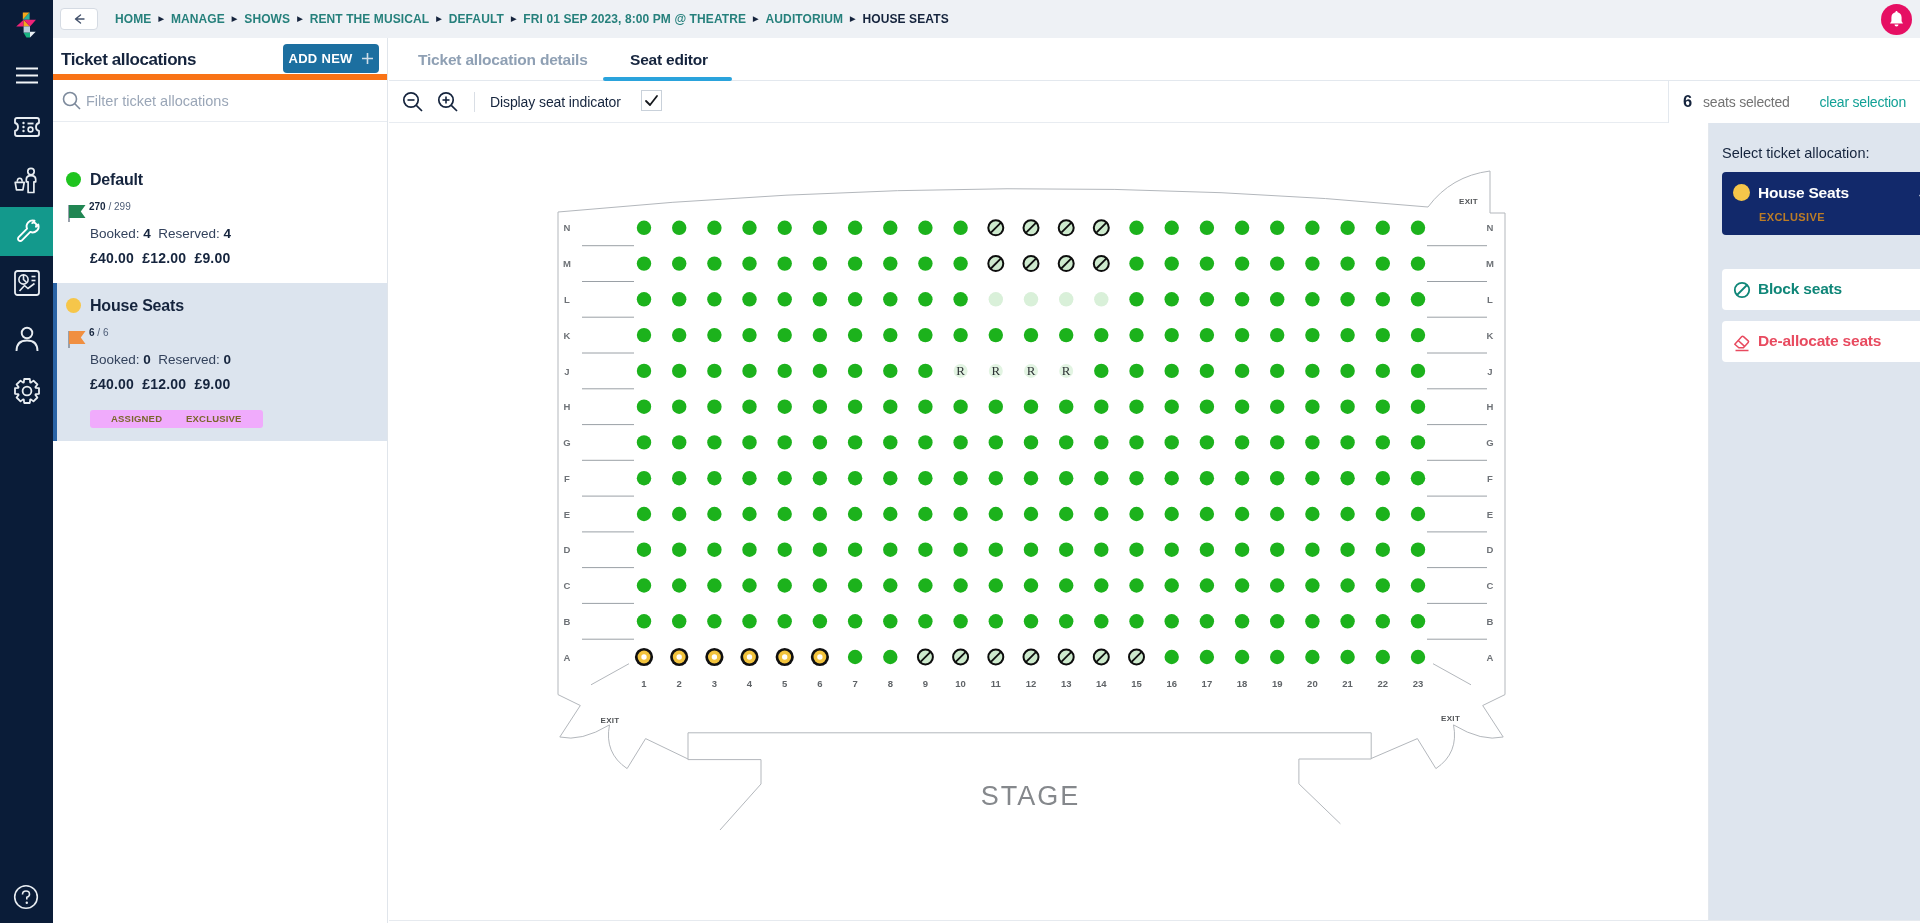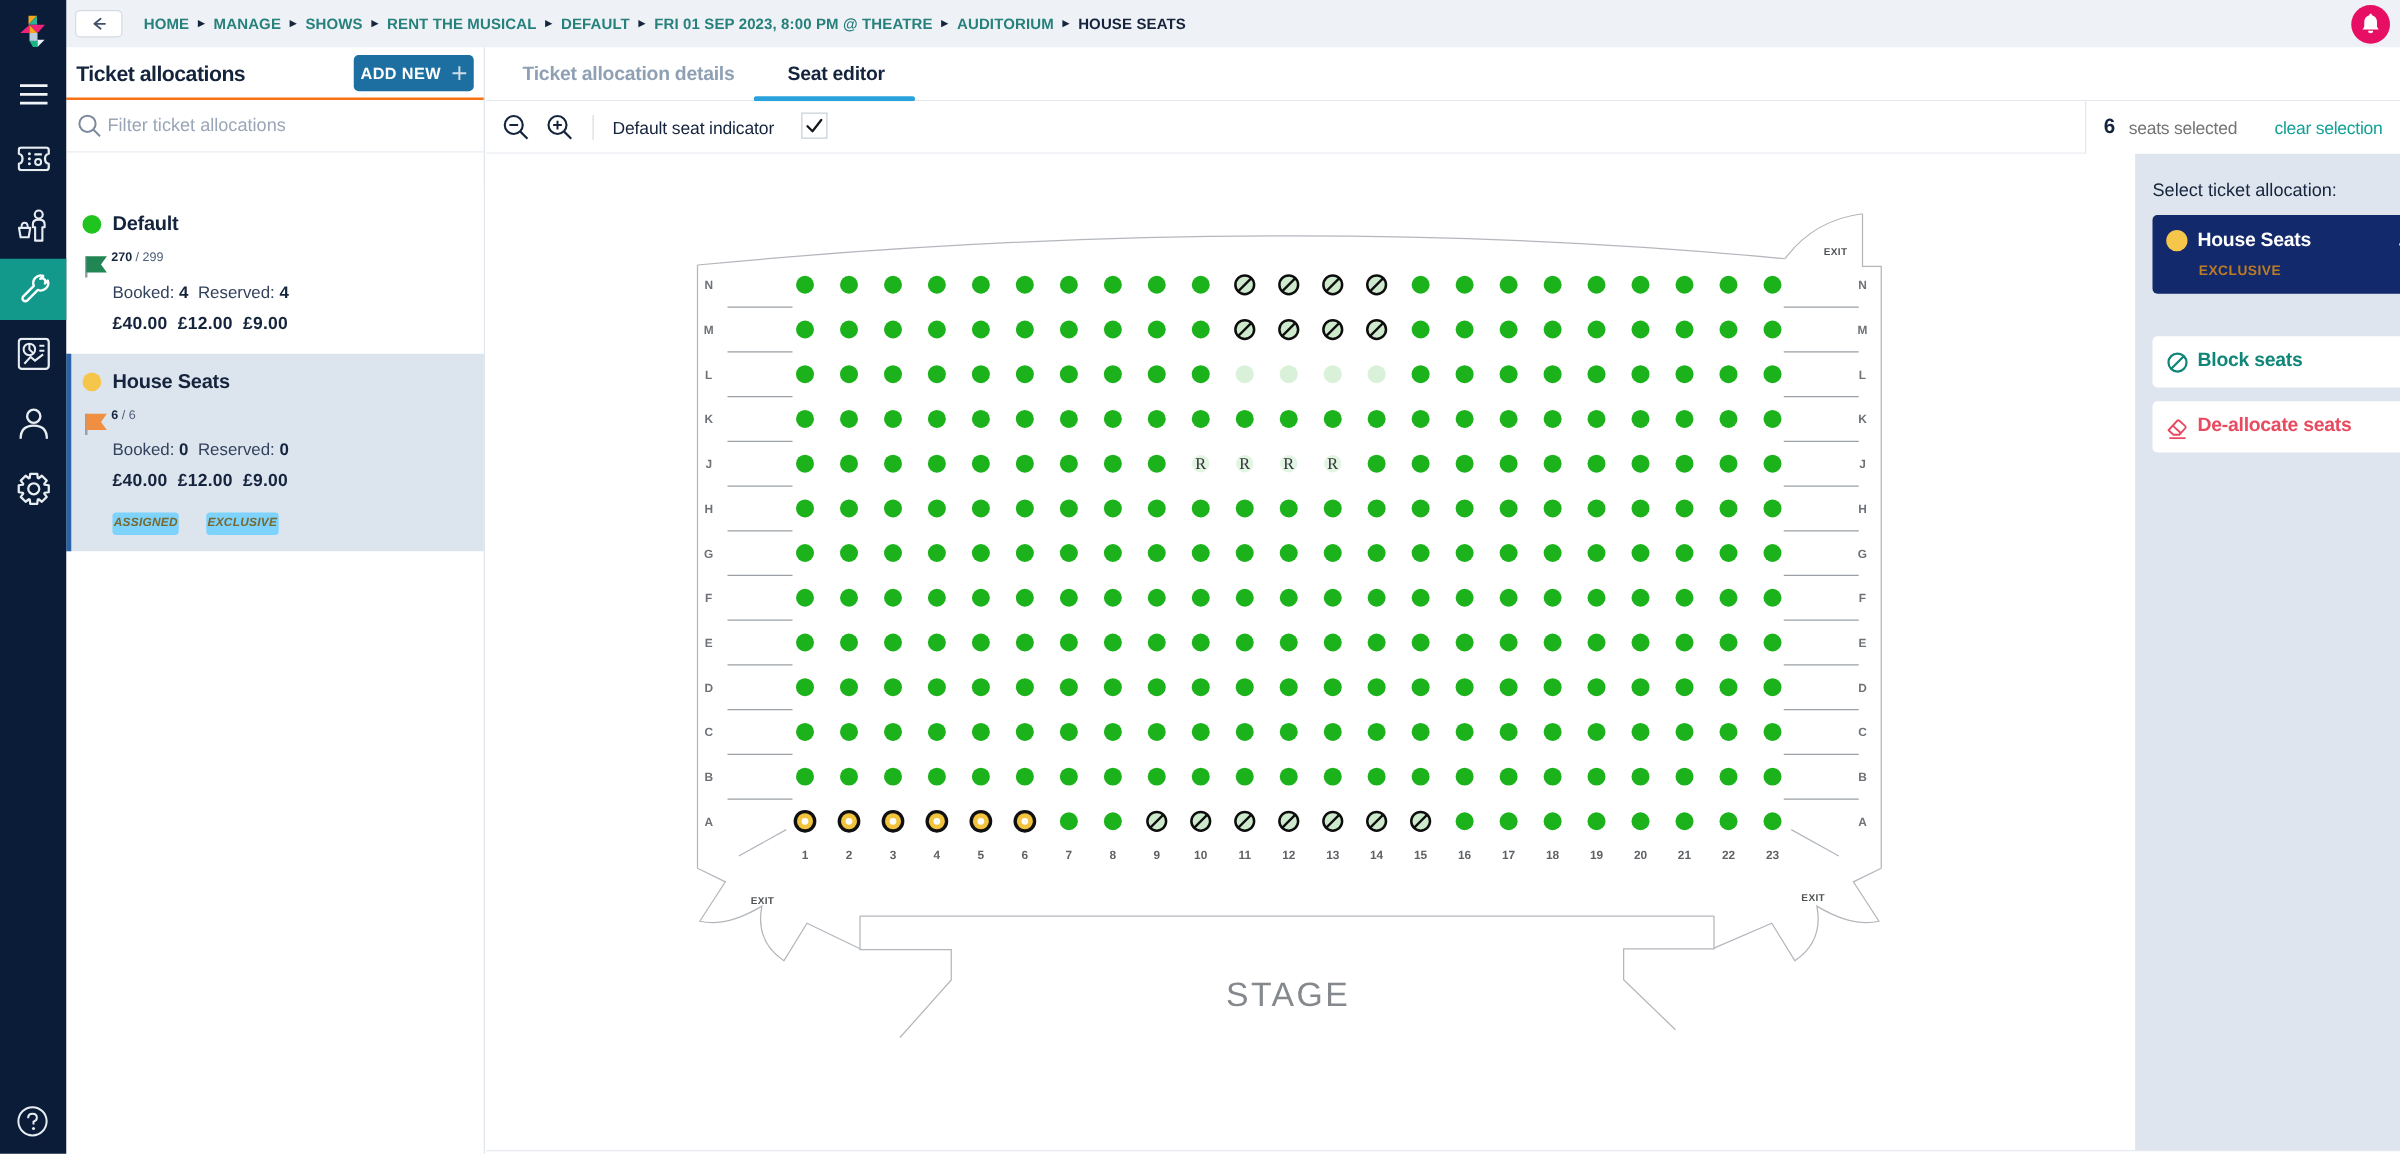--- a/index.html
+++ b/index.html
@@ -13,39 +13,39 @@
   #backbtn { position:absolute; left:7px; top:8px; width:38px; height:22px; background:#fff;
      border:1px solid #d5dbe3; border-radius:4px; }
   #crumbs { position:absolute; left:62px; top:0; height:38px; display:flex; align-items:center;
      font-size:12px; font-weight:bold; color:#26807c; letter-spacing:.1px; white-space:nowrap; }
   #crumbs .sep { color:#15243d; font-size:7px; margin:0 7px; }
   #crumbs .cur { color:#15243d; }
   #bell { position:absolute; right:8px; top:4px; width:31px; height:31px; border-radius:50%; background:#e60f63; }
   
   #leftpanel { position:absolute; left:53px; top:38px; width:335px; height:885px; background:#fff;
      border-right:1px solid #e0e5eb; }
-  #lp-head { position:absolute; left:0; top:0; width:334px; height:42px; border-bottom:2px solid #f97316; }
+  #lp-head { position:absolute; left:0; top:0; width:334px; height:42px; border-bottom:6px solid #f97316; }
   #lp-title { position:absolute; left:8px; top:12px; font-size:17px; font-weight:bold; color:#15243d; letter-spacing:-.4px; }
   #addnew { position:absolute; right:8px; top:6px; width:96px; height:29px; background:#1c6fa0;
      border-radius:4px; color:#fff; font-size:13px; font-weight:bold; display:flex; align-items:center;
      justify-content:center; letter-spacing:.3px; }
   #lp-filter { position:absolute; left:0; top:42px; width:334px; height:42px; border-bottom:1px solid #e8ecf1; }
   #lp-filter .ph { position:absolute; left:33px; top:13px; font-size:14.5px; color:#9aa6b7; }
   #lp-count { position:absolute; left:0; top:84px; width:334px; height:30px; background:#eef1f5;
      font-size:14.5px; color:#15243d; line-height:29px; padding-left:8px; }
   .listing { position:absolute; left:0; width:334px; }
   #list1 { top:114px; height:131px; background:#fff; }
   #list2 { top:245px; height:158px; background:#dce4ee; border-left:4px solid #2a63a5; }
   .dot { position:absolute; border-radius:50%; width:15px; height:15px; }
   .ltitle { position:absolute; font-size:16px; font-weight:bold; color:#15243d; letter-spacing:-.2px; }
   .lrow { position:absolute; font-size:10px; color:#15243d; }
   .lrow2 { position:absolute; font-size:13.5px; color:#33425c; }
   .lprice { position:absolute; font-size:14px; font-weight:bold; color:#15243d; letter-spacing:.2px; }
-  .tag { position:absolute; height:18px; background:#7dd3fc; border-radius:3px; font-size:9.5px;
-     font-weight:bold; color:#7a672c; line-height:18px; padding:0 1px; letter-spacing:.2px;font-style:italic; }
+  .tag { position:absolute; height:18px; background:#f0abfc; border-radius:3px; font-size:9.5px;
+     font-weight:bold; color:#7a672c; line-height:18px; padding:0 21px; letter-spacing:.2px; }
   
   #tabbar { position:absolute; left:389px; top:38px; width:1531px; height:43px; background:#fff;
      border-bottom:1px solid #e3e8ee; }
   .tab { position:absolute; top:0; height:43px; line-height:43px; font-size:15.5px; font-weight:bold; letter-spacing:-.2px; }
   #tab1 { left:29px; color:#8fa0b4; }
   #tab2 { left:241px; color:#15243d; }
   #tabline { position:absolute; left:214px; top:39px; width:129px; height:4px; background:#2aa3dc; border-radius:2px; }
   #toolbar { position:absolute; left:389px; top:81px; width:1279px; height:42px; background:#fff;
      border-bottom:1px solid #e8ecf1; }
   #tsep { position:absolute; left:85px; top:11px; width:1px; height:20px; background:#d9dee5; }
@@ -160,21 +160,21 @@
   <svg width="70" height="28" viewBox="0 0 70 28" style="position:absolute;left:8px;top:8px;">
       <circle cx="14" cy="11" r="7.2" stroke="#15243d" stroke-width="1.7" fill="none"></circle>
       <line x1="19.3" y1="16.3" x2="25" y2="22" stroke="#15243d" stroke-width="1.7"></line>
       <line x1="10.5" y1="11" x2="17.5" y2="11" stroke="#15243d" stroke-width="1.6"></line>
       <circle cx="49" cy="11" r="7.2" stroke="#15243d" stroke-width="1.7" fill="none"></circle>
       <line x1="54.3" y1="16.3" x2="60" y2="22" stroke="#15243d" stroke-width="1.7"></line>
       <line x1="45.5" y1="11" x2="52.5" y2="11" stroke="#15243d" stroke-width="1.6"></line>
       <line x1="49" y1="7.5" x2="49" y2="14.5" stroke="#15243d" stroke-width="1.6"></line>
     </svg>
   <div id="tsep"></div>
-  <div id="tlabel">Default seat indicator</div>
+  <div id="tlabel">Display seat indicator</div>
   <div id="tcheck"><svg width="19" height="19" viewBox="0 0 19 19">
         <path d="M4,10 L8,14 L15,5" stroke="#15181c" stroke-width="1.8" fill="none" stroke-linecap="round" stroke-linejoin="round"></path>
       </svg></div>
 </div>
 
 <div id="map">
 <svg width="1279" height="797" viewBox="0 0 1279 797">
 
 <path class="ol" d="M 169,89 Q 632,45 1039,84"></path>
 <path class="ol" d="M 1039,84 Q 1062,53 1101,48"></path>

